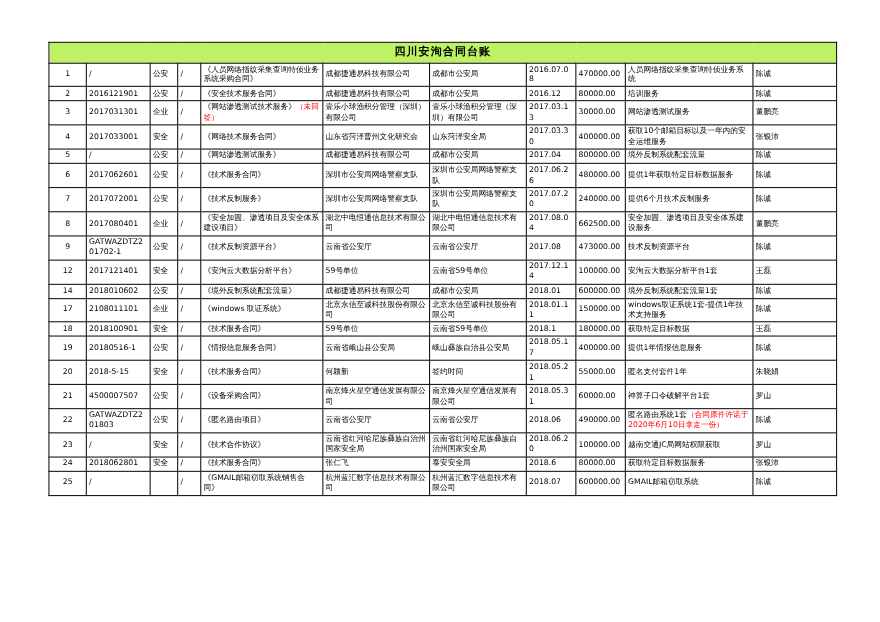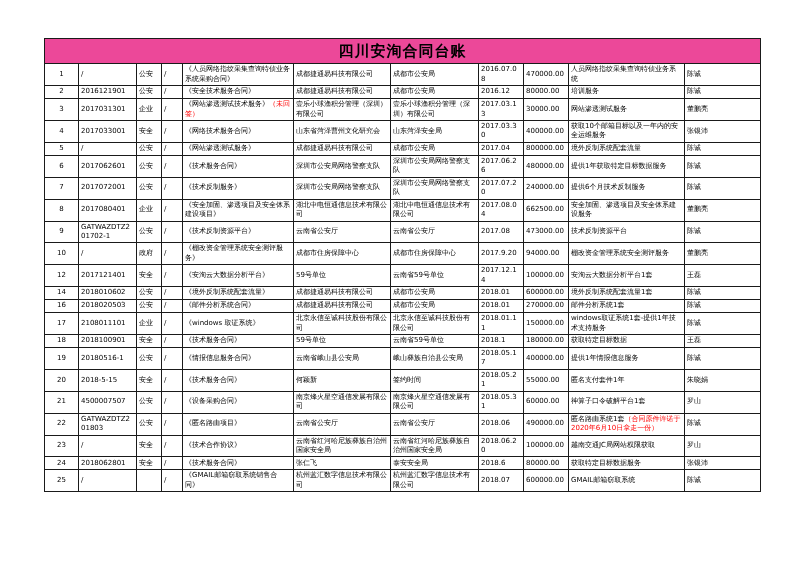--- a/index.html
+++ b/index.html
@@ -1,20 +1,20 @@
 <!DOCTYPE html>
 <html><head>
 <meta charset="utf-8">
 <style>
   html,body{margin:0;padding:0;background:#ffffff;}
   body{width:800px;height:565px;overflow:hidden;font-family:"DejaVu Sans","Liberation Sans",sans-serif;color:#000;}
   .sheet{margin:38px 0 0 44px;width:716px;}
   table{border-collapse:collapse;table-layout:fixed;width:716px;border:1.5px solid #000;}
   td,th{border:1px solid #1a1a1a;vertical-align:middle;padding:1px 2px;font-size:7px;line-height:1.35;word-break:break-all;overflow:hidden;}
-  .title-cell{background:#ec4899;text-align:center;font-weight:bold;font-size:15px;padding:2px 0;letter-spacing:1px;}
+  .title-cell{background:#bef264;text-align:center;font-weight:bold;font-size:10px;padding:2px 0;letter-spacing:1px;}
   thead th{background:#b3b3b3;font-weight:bold;font-size:7.5px;text-align:left;height:22px;}
   td.c-center{text-align:center;}
   .red{color:#ff0000;}
   tbody tr{height:13px;}
 </style>
 </head>
 <body>
 
 <div class="sheet">
   <table>
@@ -148,33 +148,20 @@
           <td>/</td>
           <td>《技术反制资源平台》</td>
           <td>云南省公安厅</td>
           <td>云南省公安厅</td>
           <td>2017.08</td>
           <td>473000.00</td>
           <td>技术反制资源平台</td>
           <td>陈诚</td>
         </tr>
         <tr>
-          <td class="c-center">10</td>
-          <td>/</td>
-          <td>政府</td>
-          <td>/</td>
-          <td>《棚改资金管理系统安全测评服务》</td>
-          <td>成都市住房保障中心</td>
-          <td>成都市住房保障中心</td>
-          <td>2017.9.20</td>
-          <td>94000.00</td>
-          <td>棚改资金管理系统安全测评服务</td>
-          <td>董鹏亮</td>
-        </tr>
-        <tr>
           <td class="c-center">12</td>
           <td>2017121401</td>
           <td>安全</td>
           <td>/</td>
           <td>《安洵云大数据分析平台》</td>
           <td>59号单位</td>
           <td>云南省59号单位</td>
           <td>2017.12.14</td>
           <td>100000.00</td>
           <td>安洵云大数据分析平台1套</td>
@@ -187,33 +174,20 @@
           <td>/</td>
           <td>《境外反制系统配套流量》</td>
           <td>成都捷通易科技有限公司</td>
           <td>成都市公安局</td>
           <td>2018.01</td>
           <td>600000.00</td>
           <td>境外反制系统配套流量1套</td>
           <td>陈诚</td>
         </tr>
         <tr>
-          <td class="c-center">16</td>
-          <td>2018020503</td>
-          <td>公安</td>
-          <td>/</td>
-          <td>《邮件分析系统合同》</td>
-          <td>成都捷通易科技有限公司</td>
-          <td>成都市公安局</td>
-          <td>2018.01</td>
-          <td>270000.00</td>
-          <td>邮件分析系统1套</td>
-          <td>陈诚</td>
-        </tr>
-        <tr>
           <td class="c-center">17</td>
           <td>2108011101</td>
           <td>企业</td>
           <td>/</td>
           <td>《windows 取证系统》</td>
           <td>北京永信至诚科技股份有限公司</td>
           <td>北京永信至诚科技股份有限公司</td>
           <td>2018.01.11</td>
           <td>150000.00</td>
           <td>windows取证系统1套-提供1年技术支持服务</td>

